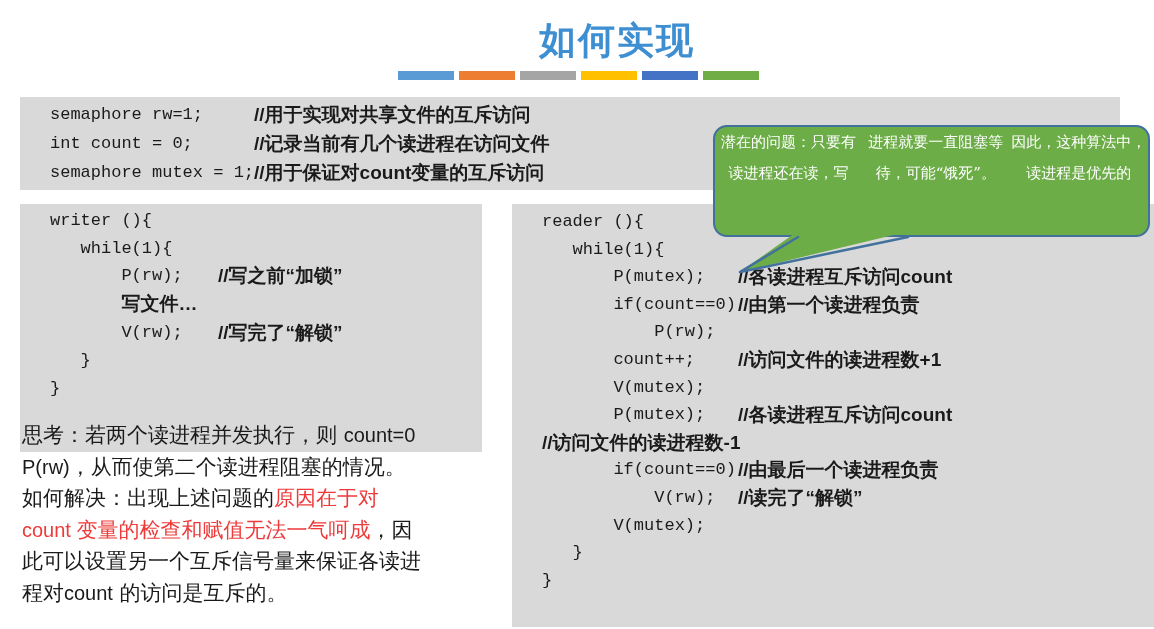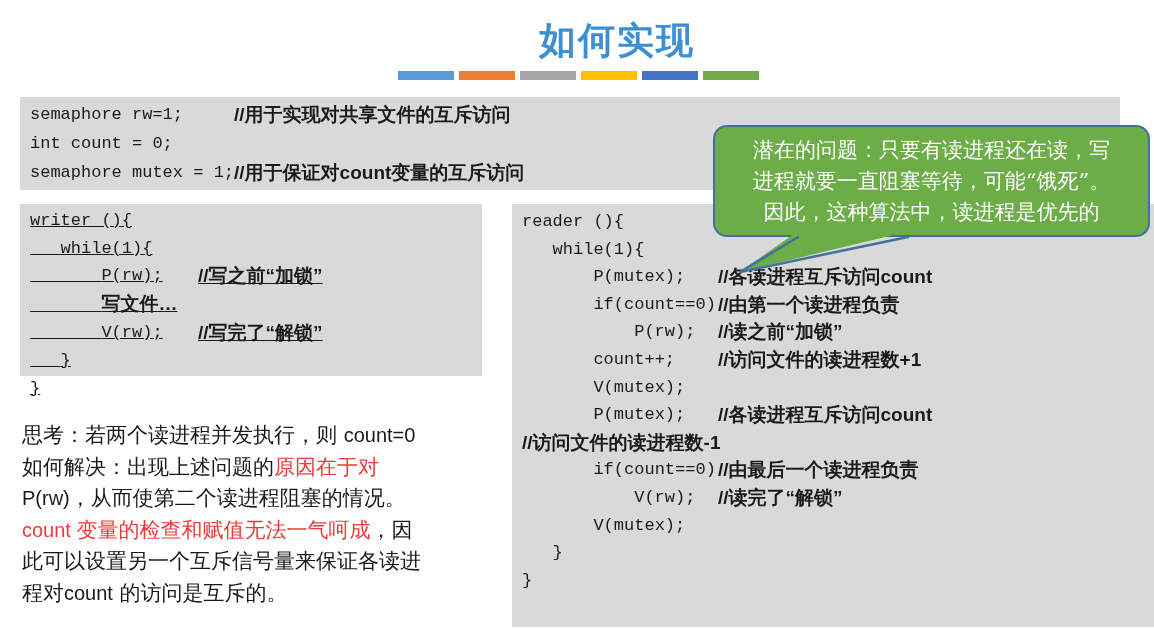--- a/index.html
+++ b/index.html
@@ -8,38 +8,38 @@
 
   .title{position:absolute;top:16px;left:0;width:100%;text-align:center;
          font-family:"DejaVu Serif",serif;font-weight:bold;font-size:37px;
          color:var(--title-color);letter-spacing:2px;padding-left:40px;}
 
   .bars{position:absolute;top:71px;left:398px;display:flex;gap:5px;}
   .bars div{width:56px;height:9px;}
 
   .codeblock{position:absolute;background:var(--block-bg);color:var(--code-black);
              font-family:"Liberation Mono",monospace;font-size:17px;}
-  .cline{display:flex;align-items:center;line-height:27.6px;white-space:pre;}
+  .cline{display:flex;align-items:center;line-height:27.6px;white-space:pre;margin-left:20px;}
   .cmain{flex:0 0 auto;min-width:var(--col);}
   .mono{font-family:"Liberation Mono",monospace;}
   .cncode,.ccomment{font-family:"Liberation Sans",sans-serif;font-weight:bold;font-size:19px;}
 
   .top-code{left:20px;top:97px;width:1100px;height:93px;padding:3px 0 0 10px;
             box-sizing:border-box;--col:204px;}
   .top-code .cline{line-height:29px;}
-  .writer-code{left:20px;top:204px;width:462px;height:172px;padding:3px 0 0 10px;
-               box-sizing:border-box;text-decoration:underline;--col:168px;}
+  .writer-code{left:20px;top:204px;width:462px;height:248px;padding:3px 0 0 10px;
+               box-sizing:border-box;--col:168px;}
   .reader-code{left:512px;top:204px;width:652px;height:423px;padding:4px 0 0 10px;
                box-sizing:border-box;--col:196px;}
 
   .bubble{position:absolute;left:713px;top:125px;width:433px;height:108px;
           box-sizing:content-box;background:var(--bubble-fill);
           border:2.5px solid var(--bubble-border);border-radius:14px;z-index:5;
-          color:#fff;font-family:"DejaVu Serif",serif;font-size:21px;
-          text-align:center;padding-top:0;display:flex;flex-direction:column;
+          color:#fff;font-family:"DejaVu Serif",serif;font-size:15px;
+          text-align:center;padding-top:0;display:flex;flex-direction:row;
           justify-content:center;}
   .bubble div{line-height:31px;}
 
   .tail{position:absolute;left:700px;top:225px;z-index:6;}
 
   .think{position:absolute;left:22px;top:420px;width:495px;
          font-family:"DejaVu Serif",serif;font-size:21px;line-height:31.5px;
          color:var(--code-black);}
   .think .latin{font-family:"Liberation Sans",sans-serif;font-size:20px;}
   .think .red{color:var(--red-text);}
@@ -53,38 +53,38 @@
       <div style="background: rgb(91, 155, 213);"></div>
       <div style="background: rgb(237, 125, 49);"></div>
       <div style="background: rgb(165, 165, 165);"></div>
       <div style="background: rgb(255, 192, 0);"></div>
       <div style="background: rgb(68, 114, 196);"></div>
       <div style="background: rgb(112, 173, 71);"></div>
     </div>
 
   <div class="codeblock top-code" id="top-code">
       <div class="cline"><span class="cmain"><span class="mono"></span><span class="mono">semaphore rw=1;</span></span><span class="ccomment">//用于实现对共享文件的互斥访问</span></div>
-      <div class="cline"><span class="cmain"><span class="mono"></span><span class="mono">int count = 0;</span></span></div>
+      <div class="cline"><span class="cmain"><span class="mono"></span><span class="mono">int count = 0;</span></span><span class="ccomment">//记录当前有几个读进程在访问文件</span></div>
       <div class="cline"><span class="cmain"><span class="mono"></span><span class="mono">semaphore mutex = 1;</span></span><span class="ccomment">//用于保证对count变量的互斥访问</span></div>
     </div>
   <div class="codeblock writer-code" id="writer-code">
       <div class="cline"><span class="cmain"><span class="mono"></span><span class="mono">writer (){</span></span></div>
       <div class="cline"><span class="cmain"><span class="mono">   </span><span class="mono">while(1){</span></span></div>
       <div class="cline"><span class="cmain"><span class="mono">       </span><span class="mono">P(rw);</span></span><span class="ccomment">//写之前“加锁”</span></div>
       <div class="cline"><span class="cmain"><span class="mono">       </span><span class="cncode">写文件…</span></span></div>
       <div class="cline"><span class="cmain"><span class="mono">       </span><span class="mono">V(rw);</span></span><span class="ccomment">//写完了“解锁”</span></div>
       <div class="cline"><span class="cmain"><span class="mono">   </span><span class="mono">}</span></span></div>
       <div class="cline"><span class="cmain"><span class="mono"></span><span class="mono">}</span></span></div>
     </div>
   <div class="codeblock reader-code" id="reader-code">
       <div class="cline"><span class="cmain"><span class="mono"></span><span class="mono">reader (){</span></span></div>
       <div class="cline"><span class="cmain"><span class="mono">   </span><span class="mono">while(1){</span></span></div>
       <div class="cline"><span class="cmain"><span class="mono">       </span><span class="mono">P(mutex);</span></span><span class="ccomment">//各读进程互斥访问count</span></div>
       <div class="cline"><span class="cmain"><span class="mono">       </span><span class="mono">if(count==0)</span></span><span class="ccomment">//由第一个读进程负责</span></div>
-      <div class="cline"><span class="cmain"><span class="mono">           </span><span class="mono">P(rw);</span></span><span class="ccomment">//读之前“加锁”</span></div>
+      <div class="cline"><span class="cmain"><span class="mono">           </span><span class="mono">P(rw);</span></span></div>
       <div class="cline"><span class="cmain"><span class="mono">       </span><span class="mono">count++;</span></span><span class="ccomment">//访问文件的读进程数+1</span></div>
       <div class="cline"><span class="cmain"><span class="mono">       </span><span class="mono">V(mutex);</span></span></div>
       <div class="cline"><span class="cmain"><span class="mono">       </span><span class="mono">P(mutex);</span></span><span class="ccomment">//各读进程互斥访问count</span></div>
       <div class="cline"><span class="ccomment">//访问文件的读进程数-1</span></div>
       <div class="cline"><span class="cmain"><span class="mono">       </span><span class="mono">if(count==0)</span></span><span class="ccomment">//由最后一个读进程负责</span></div>
       <div class="cline"><span class="cmain"><span class="mono">           </span><span class="mono">V(rw);</span></span><span class="ccomment">//读完了“解锁”</span></div>
       <div class="cline"><span class="cmain"><span class="mono">       </span><span class="mono">V(mutex);</span></span></div>
       <div class="cline"><span class="cmain"><span class="mono">   </span><span class="mono">}</span></span></div>
       <div class="cline"><span class="cmain"><span class="mono"></span><span class="mono">}</span></span></div>
     </div>
@@ -94,19 +94,19 @@
       <div>进程就要一直阻塞等待，可能“饿死”。</div>
       <div>因此，这种算法中，读进程是优先的</div>
     </div>
   <svg class="tail" width="220" height="60">
     <polygon id="tailFill" points="40,47 98,6 210,6" fill="#6CAD47"></polygon>
     <path id="tailStroke" d="M 98,12 L 40,47 L 208,12" fill="none" stroke-width="2.5" stroke-linecap="round" stroke-linejoin="round" stroke="#41719C"></path>
   </svg>
 
   <div class="think" id="think">
       <div><span class="">思考：若两个读进程并发执行，则 </span><span class="latin">count=0</span></div>
+      <div><span class="latin">P(rw)</span><span class="">，从而使第二个读进程阻塞的情况。</span></div>
       <div><span class="">如何解决：出现上述问题的</span><span class="red">原因在于对</span></div>
-      <div><span class="latin">P(rw)</span><span class="">，从而使第二个读进程阻塞的情况。</span></div>
       <div><span class="latin red">count </span><span class="red">变量的检查和赋值无法一气呵成</span><span class="">，因</span></div>
       <div><span class="">此可以设置另一个互斥信号量来保证各读进</span></div>
       <div><span class="">程对</span><span class="latin">count</span><span class=""> 的访问是互斥的。</span></div>
     </div>
 </div>
 
 </body></html>

